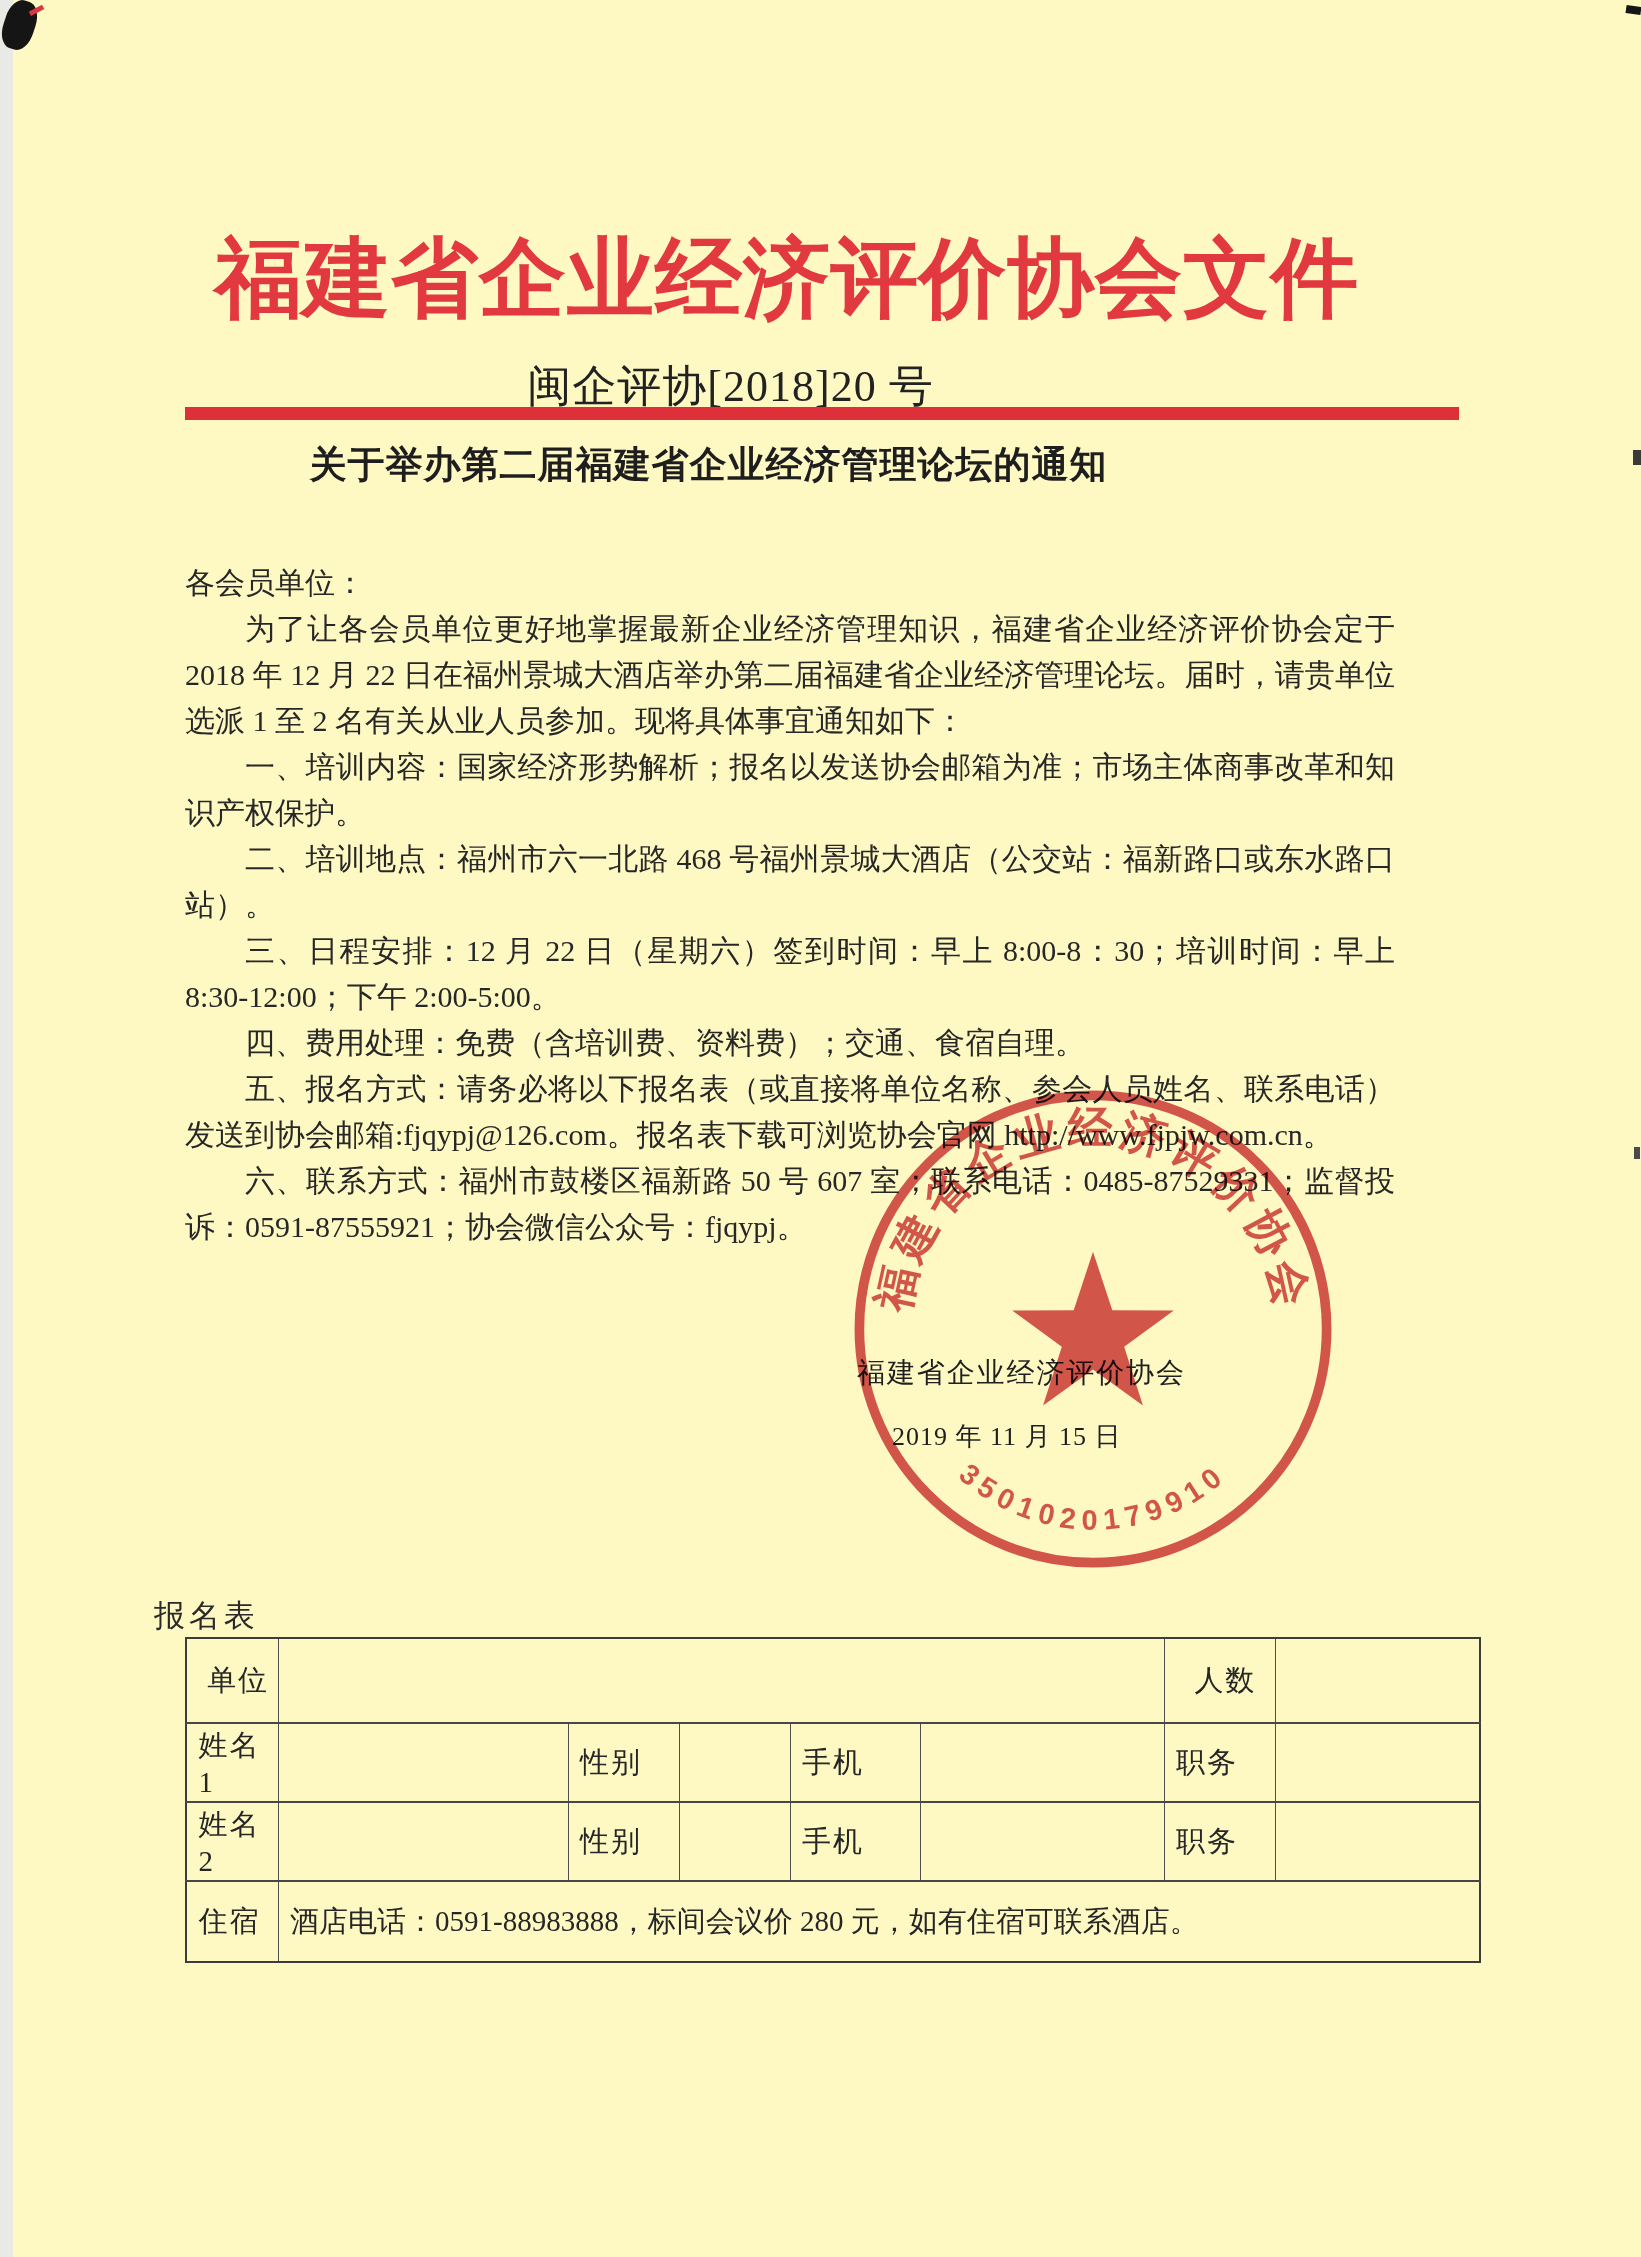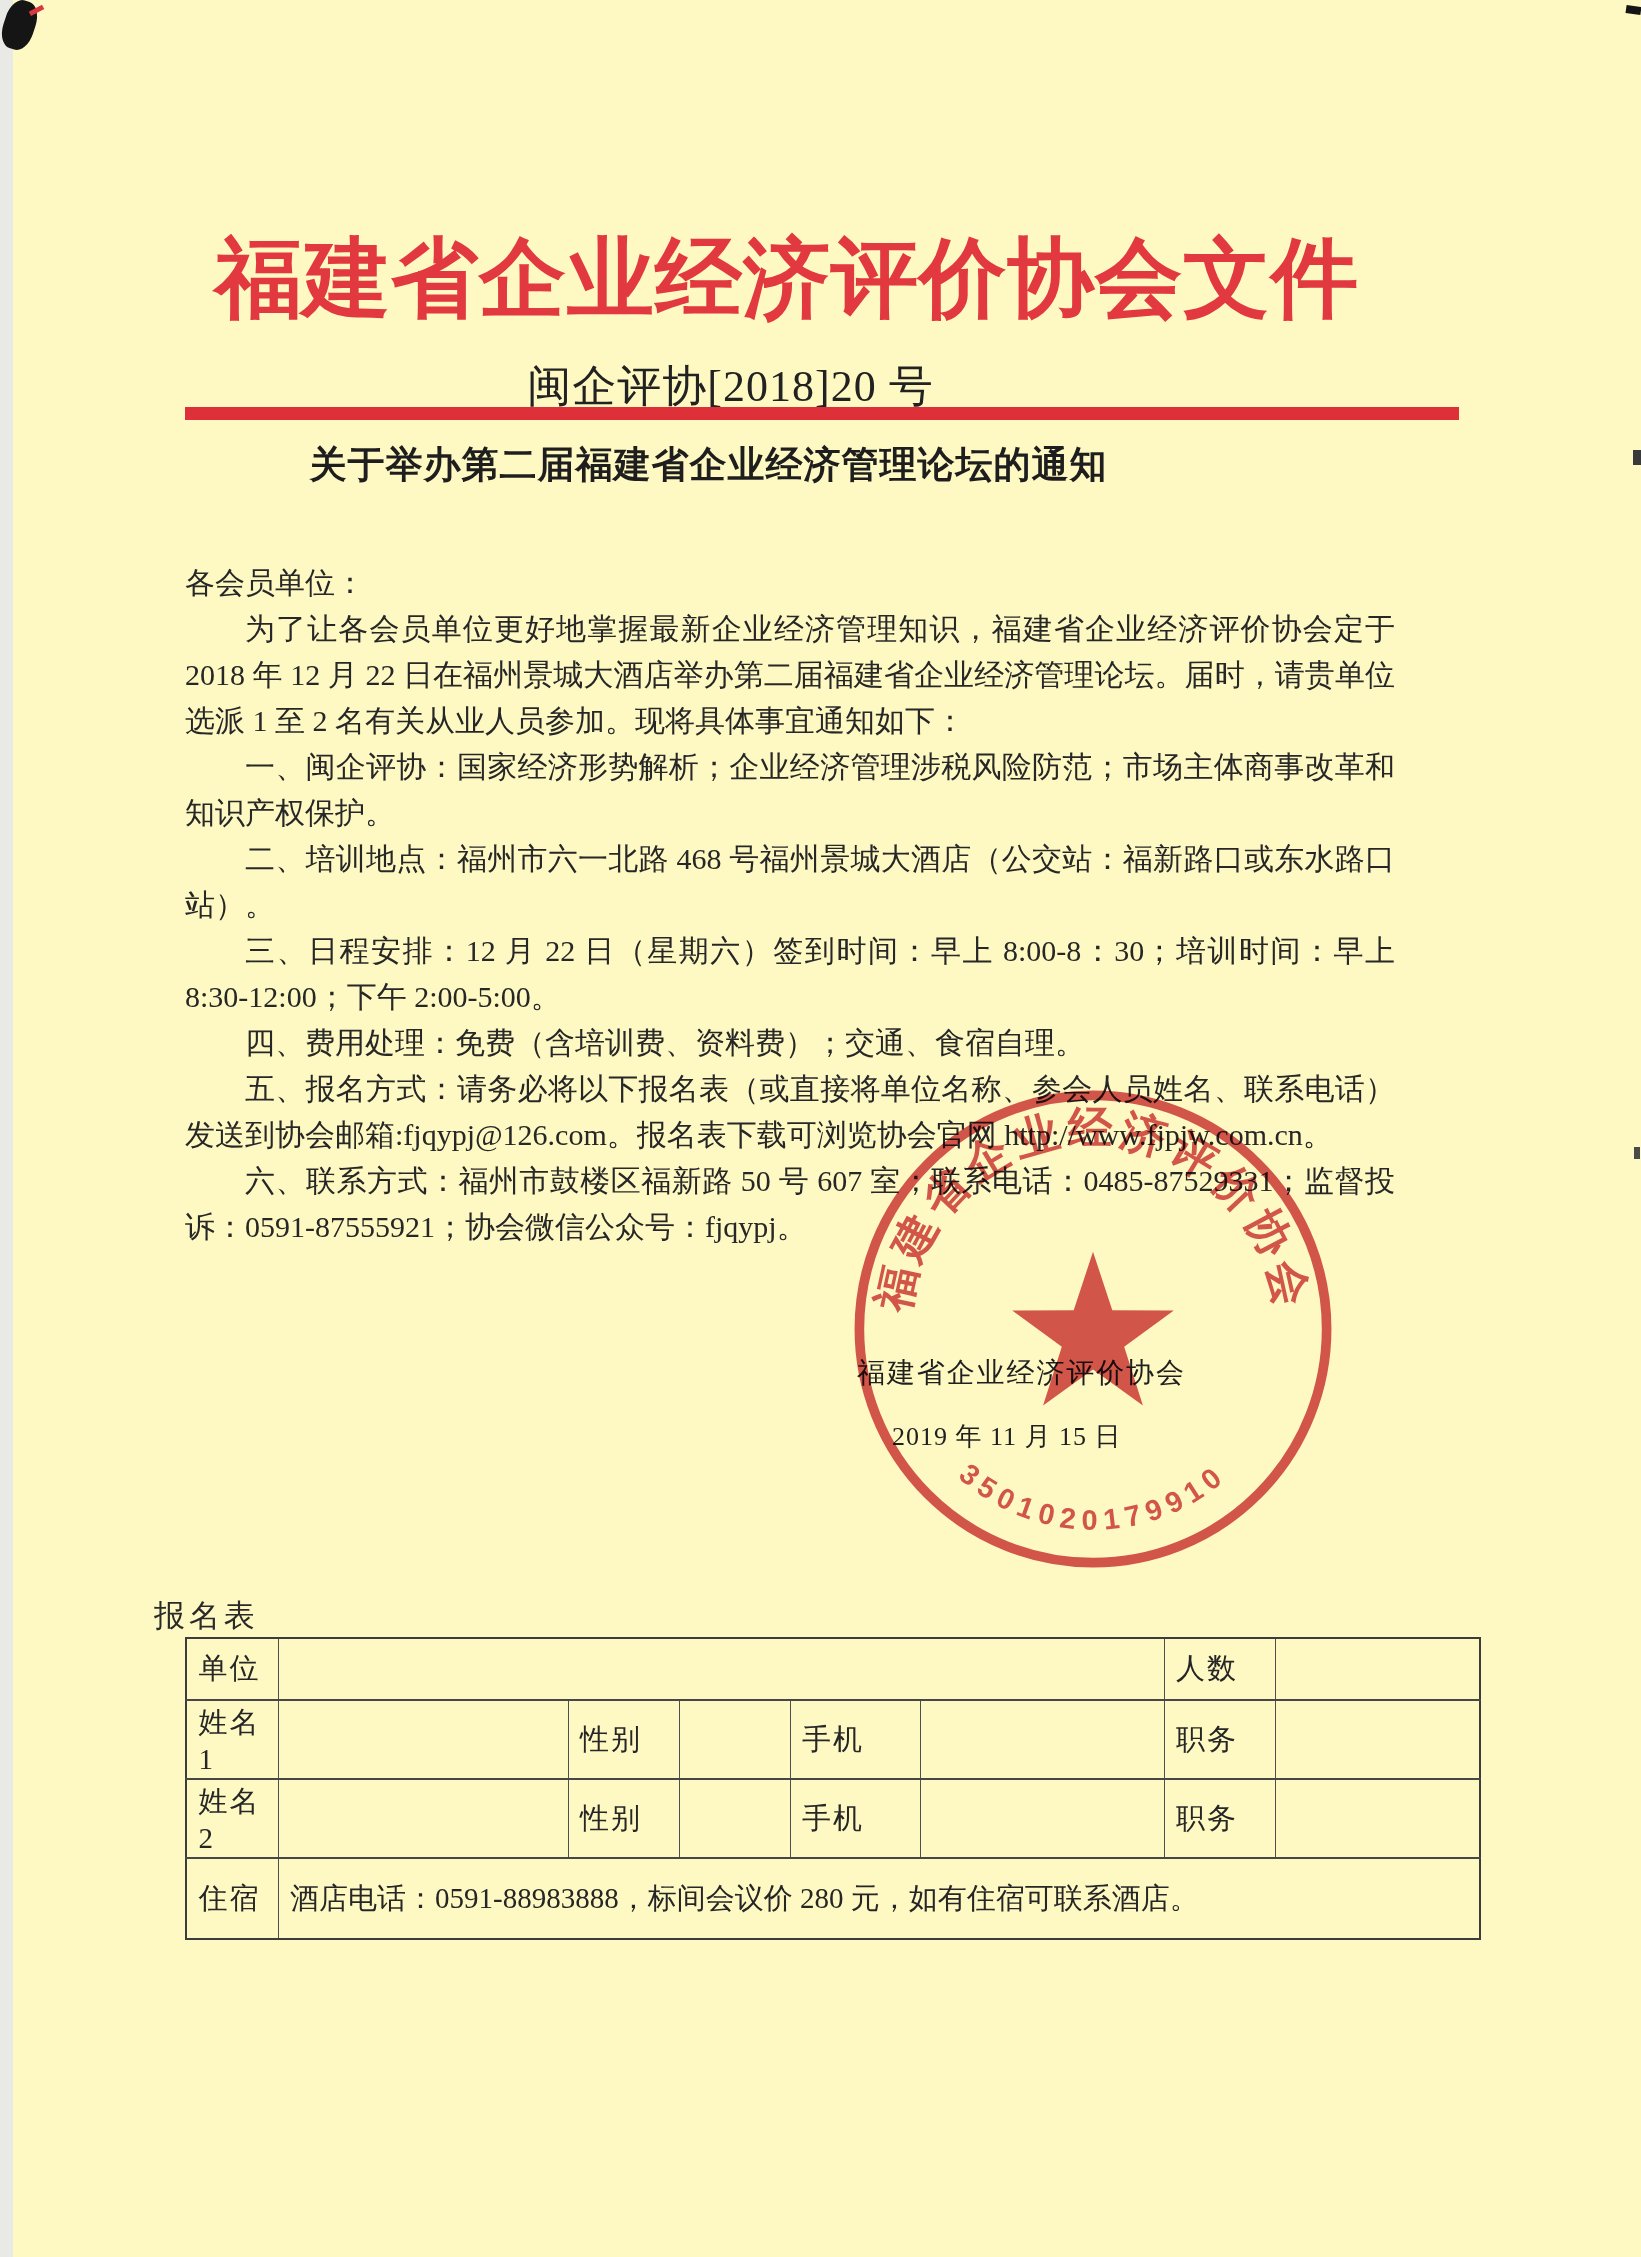--- a/index.html
+++ b/index.html
@@ -59,21 +59,21 @@
   table.reg{
     position:absolute;left:185px;top:1637px;width:1294px;
     border-collapse:collapse;table-layout:fixed;
     font-size:29px;color:#262626;
   }
   table.reg td{
     border:1.4px solid #4f4f4f;
     padding:0 0 0 11.6px;vertical-align:middle;
   }
   table.reg tr{height:79px;}
-  table.reg tr.r1{height:62px;}
+  table.reg tr.r1{height:85px;text-align:center;}
   table.reg tr.r4{height:81px;}
   table.reg{border:2.4px solid #3c3c3c;}
   table.reg tr.r2 td,table.reg tr.r3 td,table.reg tr.r4 td{border-top:2.9px solid #474747;}
   table.reg td.lbl{letter-spacing:1.9px;}
   .deadline-note{
     position:absolute;left:185px;top:1968px;width:1294px;
     font-size:30px;color:#262626;
   }
   
   .art{position:absolute;background:#151515;}
@@ -91,21 +91,21 @@
   <div class="scan-edge"></div>
 
   <div class="masthead">福建省企业经济评价协会文件</div>
   <div class="doc-number">闽企评协[2018]20 号</div>
   <div class="red-line"></div>
   <div class="notice-title">关于举办第二届福建省企业经济管理论坛的通知</div>
 
   <div class="body-text">
     <p class="salutation">各会员单位：</p>
     <p class="indent">为了让各会员单位更好地掌握最新企业经济管理知识，福建省企业经济评价协会定于 2018 年 12 月 22 日在福州景城大酒店举办第二届福建省企业经济管理论坛。届时，请贵单位选派 1 至 2 名有关从业人员参加。现将具体事宜通知如下：</p>
-    <p class="indent">一、闽企评协：国家经济形势解析；企业经济管理涉税风险防范；市场主体商事改革和知识产权保护。</p>
+    <p class="indent">一、培训内容：国家经济形势解析；报名以发送协会邮箱为准；市场主体商事改革和知识产权保护。</p>
     <p class="indent">二、培训地点：福州市六一北路 468 号福州景城大酒店（公交站：福新路口或东水路口站）。</p>
     <p class="indent">三、日程安排：12 月 22 日（星期六）签到时间：早上 8:00-8：30；培训时间：早上 8:30-12:00；下午 2:00-5:00。</p>
     <p class="indent">四、费用处理：免费（含培训费、资料费）；交通、食宿自理。</p>
     <p class="indent">五、报名方式：请务必将以下报名表（或直接将单位名称、参会人员姓名、联系电话）发送到协会邮箱:fjqypj@126.com。报名表下载可浏览协会官网 http://www.fjpjw.com.cn。</p>
     <p class="indent">六、联系方式：福州市鼓楼区福新路 50 号 607 室；联系电话：0485-87529331；监督投诉：0591-87555921；协会微信公众号：fjqypj。</p>
   </div>
 
   <div class="signature-org">福建省企业经济评价协会</div>
   <div class="signature-date">2019 年 11 月 15 日</div>
 

